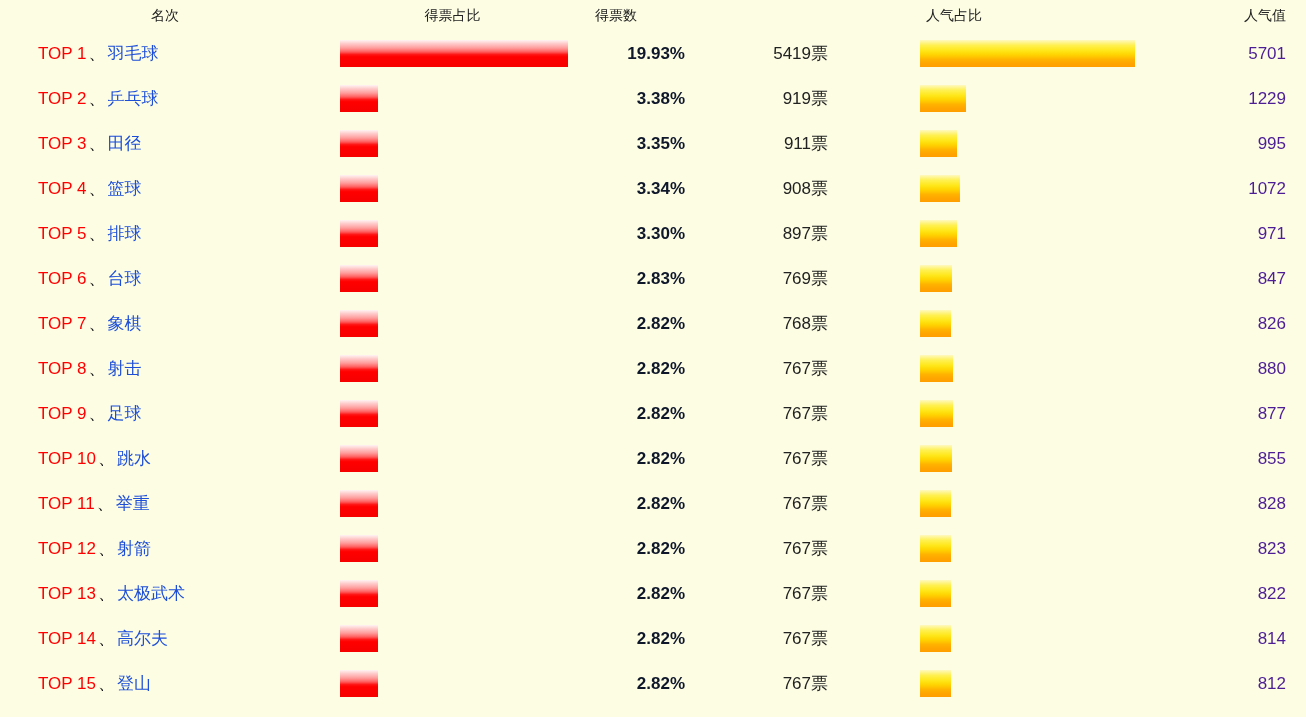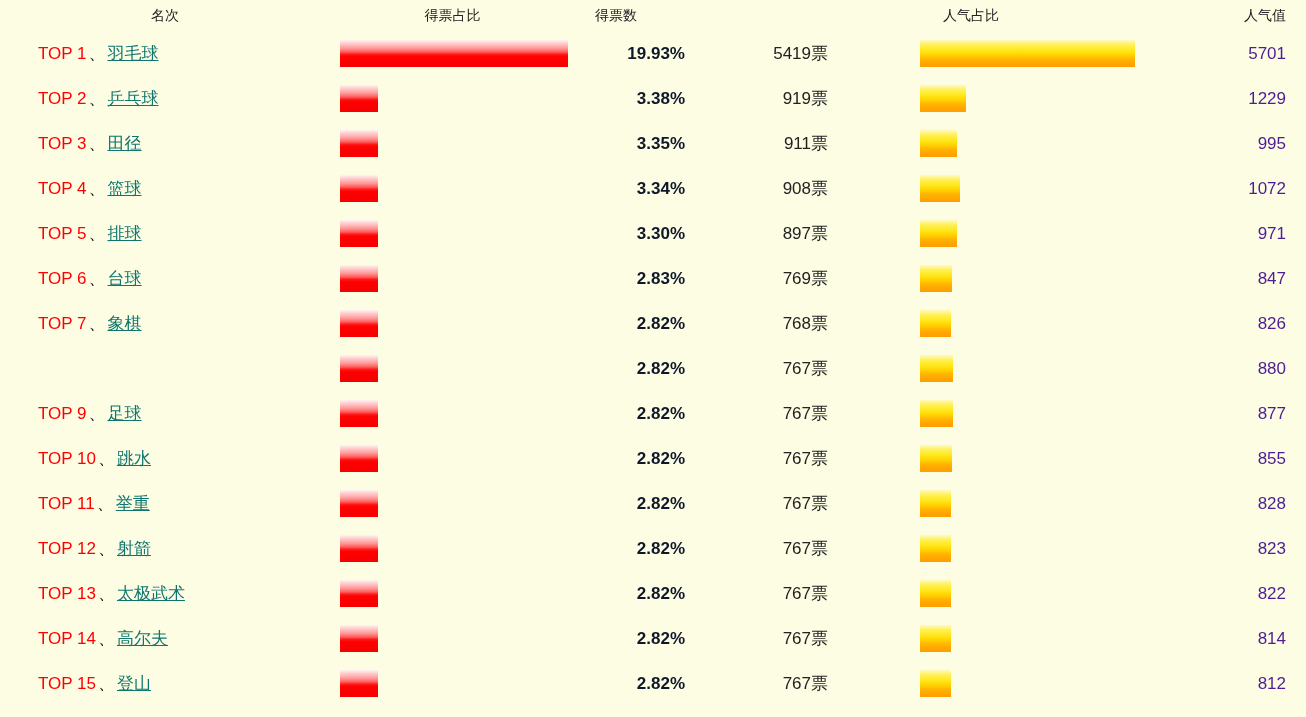--- a/index.html
+++ b/index.html
@@ -30,21 +30,21 @@
     position: absolute;
     top: 0;
     font-size: 14px;
     color: #222222;
     line-height: 31px;
     white-space: nowrap;
   }
   .h-rank    { left: 0;    width: 330px; text-align: center; }
   .h-votepct { left: 330px; width: 245px; text-align: center; }
   .h-votes   { left: 595px; width: 235px; text-align: left; }
-  .h-poppct  { left: 826px; width: 290px; text-align: center; }
+  .h-poppct  { left: 809px; width: 290px; text-align: center; }
   .h-popval  { left: 1135px; width: 151px; text-align: right; }
 
   
   .rows {
     position: relative;
   }
   .row {
     position: relative;
     height: 45px;
   }
@@ -60,22 +60,21 @@
     white-space: nowrap;
   }
   .c-name .top {
     color: #ff0000;
   }
   .c-name .sep {
     color: #111111;
     padding: 0 2px;
   }
   .c-name .label {
-    color: #0f766e;
-    text-decoration: underline;
+    color: #1d4ed8;
   }
 
   .bar-track {
     position: absolute;
     top: 9px;
     height: 27px;
   }
   .bar-track.red  { left: 340px; }
   .bar-track.gold { left: 920px; }
 
@@ -234,20 +233,21 @@
           <span class="bar red" style="width: 38px;"></span>
         </div>
         <div class="c-votepct">2.82%</div>
         <div class="c-votes">768票</div>
         <div class="bar-track gold">
           <span class="bar gold" style="width: 31px;"></span>
         </div>
         <div class="c-popval">826</div>
       </div>
       <div class="row">
+        <div class="c-name"><span class="top">TOP 8</span><span class="sep">、</span><span class="label">射击</span></div>
         <div class="bar-track red">
           <span class="bar red" style="width: 38px;"></span>
         </div>
         <div class="c-votepct">2.82%</div>
         <div class="c-votes">767票</div>
         <div class="bar-track gold">
           <span class="bar gold" style="width: 33px;"></span>
         </div>
         <div class="c-popval">880</div>
       </div>

